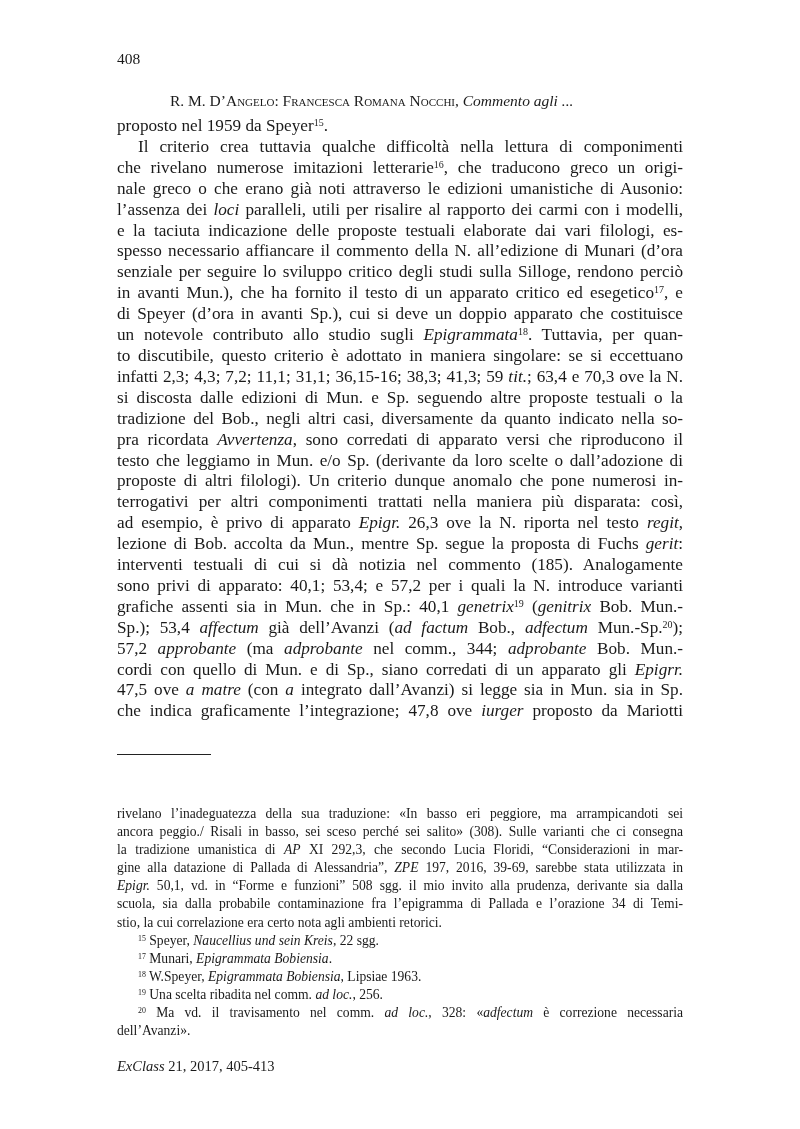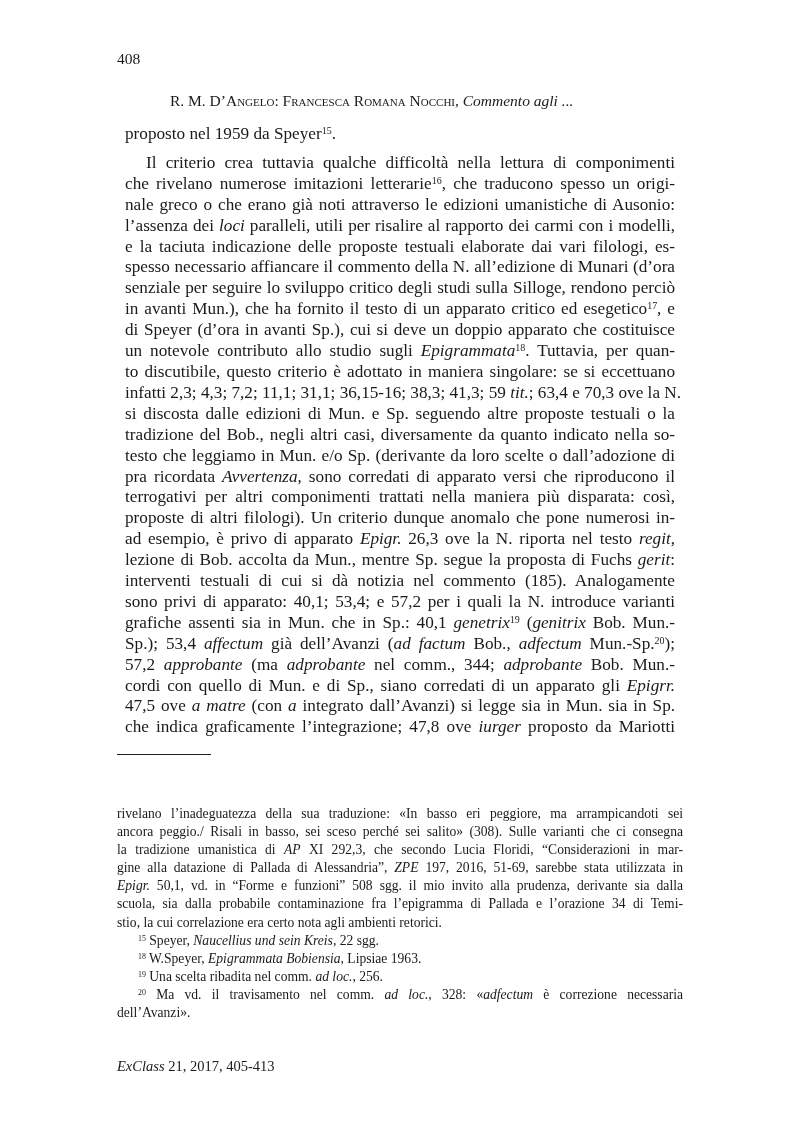--- a/index.html
+++ b/index.html
@@ -5,21 +5,21 @@
   html, body { margin: 0; padding: 0; background: #ffffff; }
   body { width: 800px; height: 1129px; position: relative; overflow: hidden;
          font-family: "Liberation Serif", "DejaVu Serif", serif; color: #1a1a1a; }
   .header { position: absolute; top: 44px; left: 117px; width: 570px; height: 24px;
             font-size: 15.5px; white-space: nowrap; }
   .header .pno { position: absolute; left: 0; top: 6px; }
   .header .run { position: absolute; left: 53px; top: 0; margin-top: 48px; }
   .sc { font-variant: small-caps; }
   .main { position: absolute; top: 116px; left: 117px; width: 566px;
           font-size: 17.2px; line-height: 20.9px; text-align: justify; }
-  .main p { margin: 8px; }
+  .main p { margin: 0; }
   .line { display: block; text-align: justify; text-align-last: justify; white-space: nowrap; }
   .line.last { text-align-last: left; }
   sup { font-size: 0.58em; vertical-align: 0.55em; line-height: 0; }
   .rule { position: absolute; top: 754px; left: 117px; width: 94px; height: 0;
           border-top: 1px solid #222; }
   .notes { position: absolute; top: 805px; left: 117px; width: 566px;
            font-size: 13.6px; line-height: 18.1px; }
   .notes .line { white-space: nowrap; }
   .fn { padding-left: 21px; }
   .footer { position: absolute; top: 1058px; left: 117px; font-size: 14.5px; text-align: center; }
@@ -32,63 +32,64 @@
   <span class="pno">408</span>
   <span class="run"><span class="sc">R. M. D’Angelo: Francesca Romana Nocchi,</span> <i>Commento agli ...</i></span>
 </div>
 
 <div class="main">
   <p>
     <span class="line last"><span>proposto nel 1959 da Speyer</span><sup>15</sup>.</span>
   </p>
   <p>
     <span class="line" style="text-indent:21px">Il criterio crea tuttavia qualche difficoltà nella lettura di componimenti</span>
-    <span class="line"><span>che rivelano numerose imitazioni letterarie</span><sup>16</sup><span>, che traducono spesso un origi-</span></span>
+    <span class="line"><span>che rivelano numerose imitazioni letterarie</span><sup>16</sup><span>, che traducono greco un origi-</span></span>
     <span class="line">nale greco o che erano già noti attraverso le edizioni umanistiche di Ausonio:</span>
     <span class="line"><span>l’assenza dei</span> <i>loci</i> <span>paralleli, utili per risalire al rapporto dei carmi con i modelli,</span></span>
     <span class="line">e la taciuta indicazione delle proposte testuali elaborate dai vari filologi, es-</span>
     <span class="line">spesso necessario affiancare il commento della N. all’edizione di Munari (d’ora</span>
     <span class="line">senziale per seguire lo sviluppo critico degli studi sulla Silloge, rendono perciò</span>
     <span class="line"><span>in avanti Mun.), che ha fornito il testo di un apparato critico ed esegetico</span><sup>17</sup><span>, e</span></span>
     <span class="line">di Speyer (d’ora in avanti Sp.), cui si deve un doppio apparato che costituisce</span>
     <span class="line"><span>un notevole contributo allo studio sugli</span> <i>Epigrammata</i><sup>18</sup><span>. Tuttavia, per quan-</span></span>
     <span class="line">to discutibile, questo criterio è adottato in maniera singolare: se si eccettuano</span>
     <span class="line"><span>infatti 2,3; 4,3; 7,2; 11,1; 31,1; 36,15-16; 38,3; 41,3; 59</span> <i>tit.</i><span>; 63,4 e 70,3 ove la N.</span></span>
     <span class="line">si discosta dalle edizioni di Mun. e Sp. seguendo altre proposte testuali o la</span>
     <span class="line">tradizione del Bob., negli altri casi, diversamente da quanto indicato nella so-</span>
+    <span class="line"><span>pra ricordata</span> <i>Avvertenza</i><span>, sono corredati di apparato versi che riproducono il</span></span>
     <span class="line">testo che leggiamo in Mun. e/o Sp. (derivante da loro scelte o dall’adozione di</span>
-    <span class="line"><span>pra ricordata</span> <i>Avvertenza</i><span>, sono corredati di apparato versi che riproducono il</span></span>
+    <span class="line">proposte di altri filologi). Un criterio dunque anomalo che pone numerosi in-</span>
     <span class="line">terrogativi per altri componimenti trattati nella maniera più disparata: così,</span>
-    <span class="line">proposte di altri filologi). Un criterio dunque anomalo che pone numerosi in-</span>
     <span class="line"><span>ad esempio, è privo di apparato</span> <i>Epigr.</i> <span>26,3 ove la N. riporta nel testo</span> <i>regit</i>,</span>
     <span class="line"><span>lezione di Bob. accolta da Mun., mentre Sp. segue la proposta di Fuchs</span> <i>gerit</i>:</span>
     <span class="line">interventi testuali di cui si dà notizia nel commento (185). Analogamente</span>
     <span class="line">sono privi di apparato: 40,1; 53,4; e 57,2 per i quali la N. introduce varianti</span>
     <span class="line"><span>grafiche assenti sia in Mun. che in Sp.: 40,1</span> <i>genetrix</i><sup>19</sup> <span>(</span><i>genitrix</i> <span>Bob. Mun.-</span></span>
     <span class="line"><span>Sp.); 53,4</span> <i>affectum</i> <span>già dell’Avanzi (</span><i>ad factum</i> <span>Bob.,</span> <i>adfectum</i> <span>Mun.-Sp.</span><sup>20</sup><span>);</span></span>
     <span class="line"><span>57,2</span> <i>approbante</i> <span>(ma</span> <i>adprobante</i> <span>nel comm., 344;</span> <i>adprobante</i> <span>Bob. Mun.-</span></span>
     <span class="line"><span>cordi con quello di Mun. e di Sp., siano corredati di un apparato gli</span> <i>Epigrr.</i></span>
     <span class="line"><span>47,5 ove</span> <i>a matre</i> <span>(con</span> <i>a</i> <span>integrato dall’Avanzi) si legge sia in Mun. sia in Sp.</span></span>
     <span class="line"><span>che indica graficamente l’integrazione; 47,8 ove</span> <i>iurger</i> <span>proposto da Mariotti</span></span>
   </p>
 </div>
 
 <div class="rule"></div>
 
 <div class="notes">
   <div>
     <span class="line">rivelano l’inadeguatezza della sua traduzione: «In basso eri peggiore, ma arrampicandoti sei</span>
     <span class="line">ancora peggio./ Risali in basso, sei sceso perché sei salito» (308). Sulle varianti che ci consegna</span>
     <span class="line"><span>la tradizione umanistica di</span> <i>AP</i> <span>XI 292,3, che secondo Lucia Floridi, “Considerazioni in mar-</span></span>
-    <span class="line"><span>gine alla datazione di Pallada di Alessandria”,</span> <i>ZPE</i> <span>197, 2016, 51-69, sarebbe stata utilizzata in</span></span>
+    <span class="line"><span>gine alla datazione di Pallada di Alessandria”,</span> <i>ZPE</i> <span>197, 2016, 39-69, sarebbe stata utilizzata in</span></span>
     <span class="line"><i>Epigr.</i> <span>50,1, vd. in “Forme e funzioni” 508 sgg. il mio invito alla prudenza, derivante sia dalla</span></span>
     <span class="line">scuola, sia dalla probabile contaminazione fra l’epigramma di Pallada e l’orazione 34 di Temi-</span>
     <span class="line last">stio, la cui correlazione era certo nota agli ambienti retorici.</span>
   </div>
   <div class="fn line last"><sup>15</sup> <span>Speyer, </span><i>Naucellius und sein Kreis</i><span>,  22 sgg.</span></div>
+  <div class="fn line last"><sup>17</sup> <span>Munari, </span><i>Epigrammata Bobiensia</i><span>.</span></div>
   <div class="fn line last"><sup>18</sup> <span>W.Speyer, </span><i>Epigrammata Bobiensia</i><span>, Lipsiae 1963.</span></div>
   <div class="fn line last"><sup>19</sup> <span>Una scelta ribadita nel comm. </span><i>ad loc.</i><span>, 256.</span></div>
   <div class="fn line"><sup>20</sup> <span>Ma vd. il travisamento nel comm. </span><i>ad loc.</i><span>, 328: «</span><i>adfectum</i><span> è correzione necessaria</span></div>
   <span class="line last">dell’Avanzi».</span>
 </div>
 
 <div class="footer">
   <i>ExClass</i><span> 21, 2017, 405-413</span>
 </div>
 

